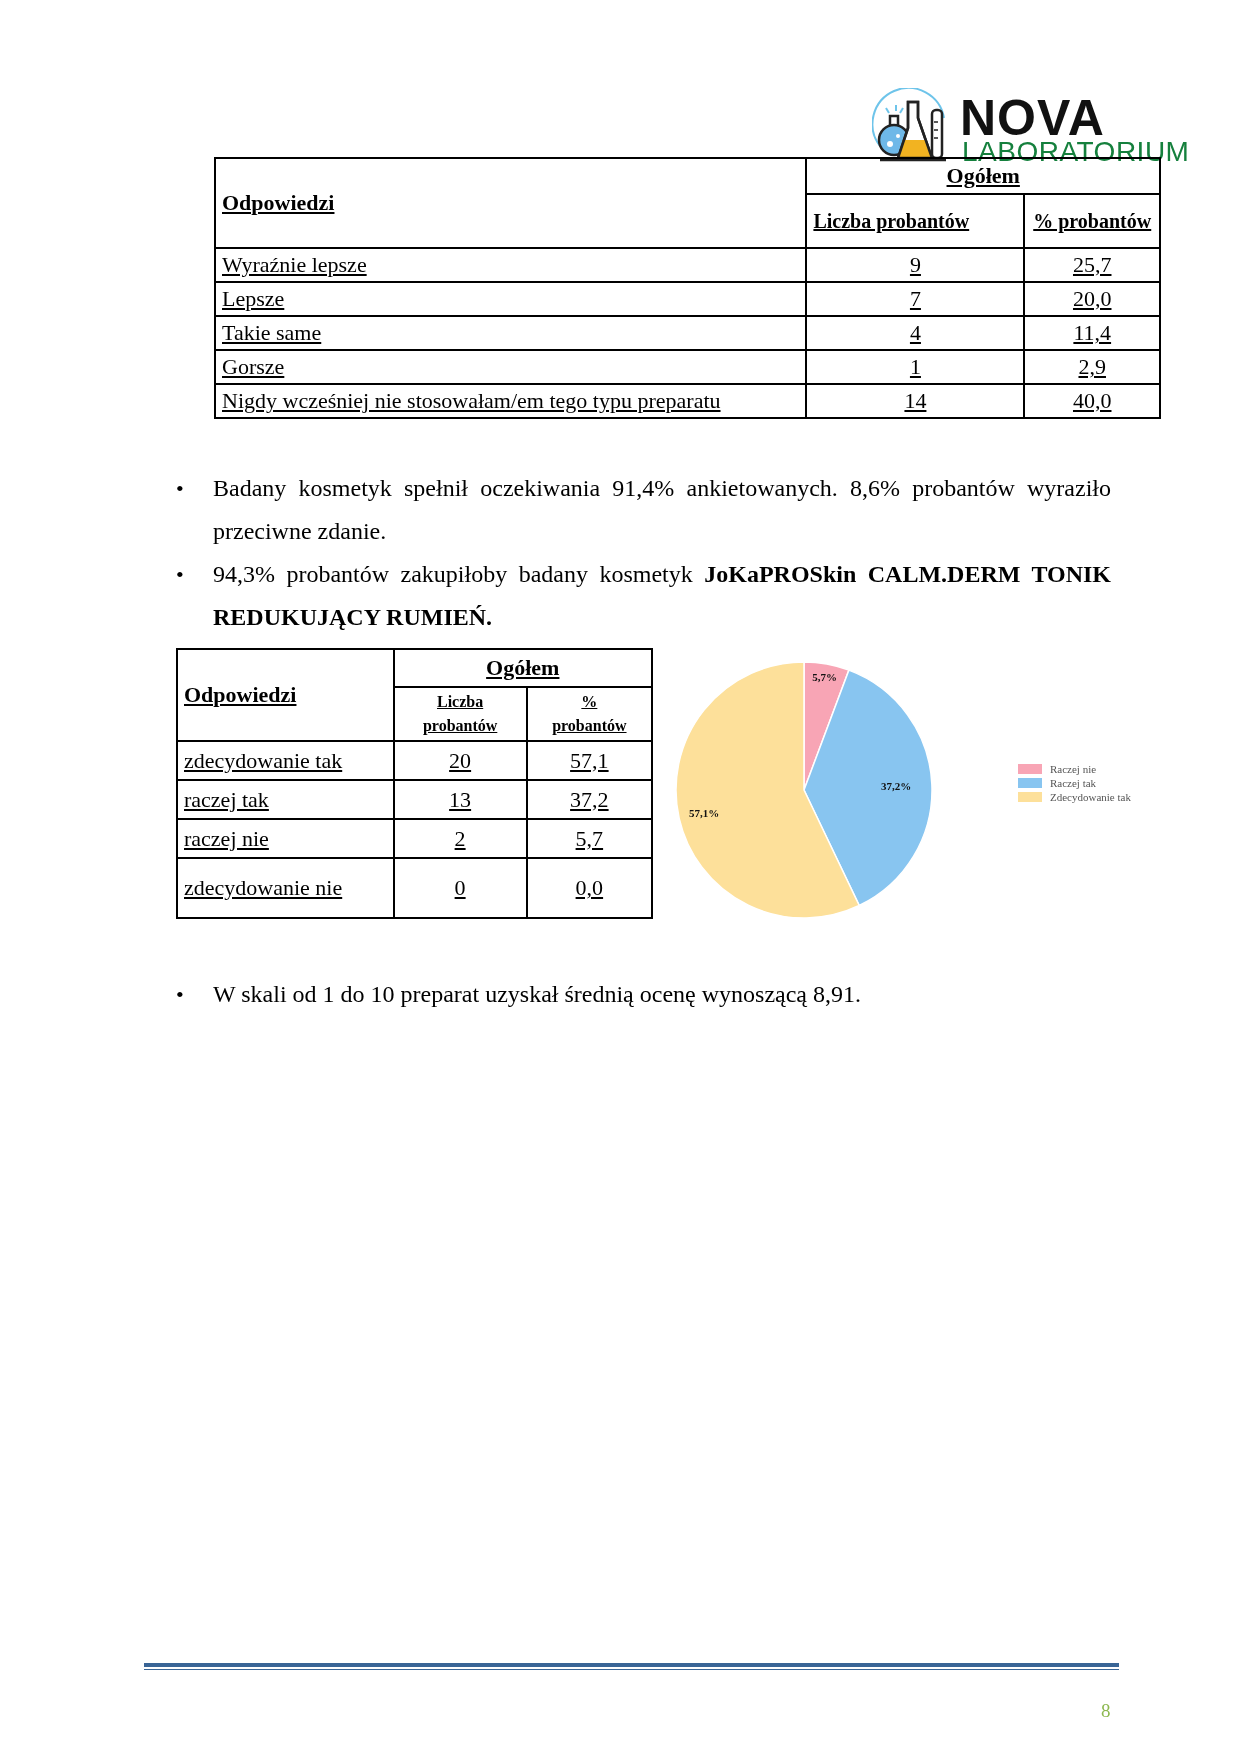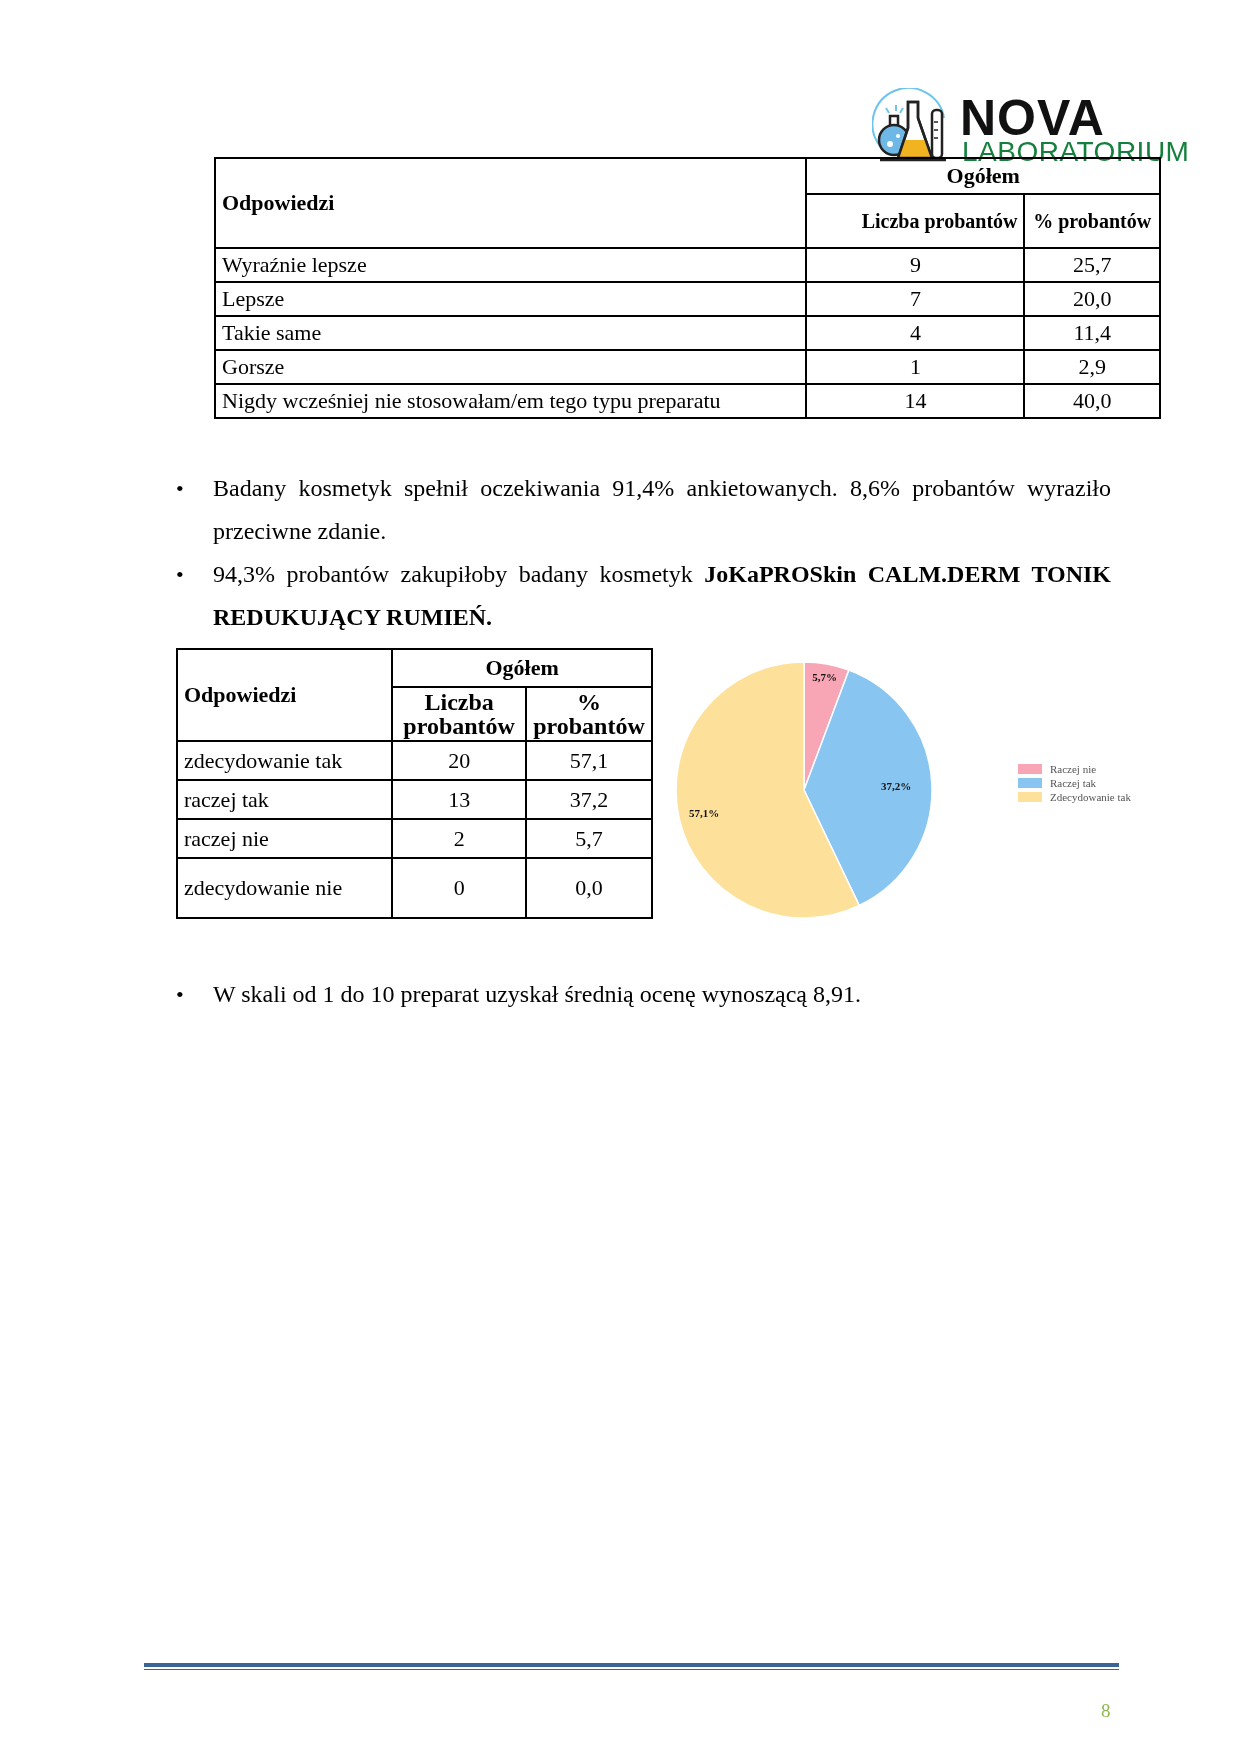--- a/index.html
+++ b/index.html
@@ -9,40 +9,40 @@
   
   .logo { position: absolute; left: 872px; top: 56px; width: 250px; height: 80px; margin-top: 32px; }
   .logo svg { position: absolute; left: 0; top: 0; }
   .logo-title { position: absolute; left: 88px; top: 2px; font-family: "Liberation Sans", "DejaVu Sans", sans-serif;
                 font-weight: 700; font-size: 50px; letter-spacing: 1px; color: #111; line-height: 56px; }
   .logo-sub { position: absolute; left: 90px; top: 52px; font-family: "Liberation Sans", "DejaVu Sans", sans-serif;
               font-size: 28px; color: #15803d; letter-spacing: 0.5px; line-height: 24px; }
 
   
   table { border-collapse: collapse; position: absolute; }
-  td, th { border: 2px solid #000; padding: 0 6px; font-size: 22px; }
+  td, th { border: 2px solid #000; padding: 0 6px; font-size: 22px; text-decoration: underline; }
   th { font-weight: 700; }
 
   #t1 { left: 214px; top: 157px; width: 947px; }
   #t1 td, #t1 th { height: 32px; line-height: 30px; }
   #t1 .col1 { width: 585px; text-align: left; }
-  #t1 .col2 { width: 206px; text-align: right; }
+  #t1 .col2 { width: 206px; text-align: left; }
   #t1 .col3 { width: 122px; text-align: center; margin-top: 8px; }
   #t1 .hdr-main { text-align: left; font-size: 22px; }
   #t1 .hdr-group { height: 34px; font-size: 22px; }
   #t1 .hdr-sub { height: 52px; font-size: 20px; line-height: 24px; }
   #t1 td.num { text-align: center; }
 
   #t2 { left: 176px; top: 648px; width: 477px; }
   #t2 td, #t2 th { height: 37px; line-height: 30px; font-size: 22px; }
   #t2 .col1 { width: 204px; text-align: left; }
   #t2 .col2 { width: 120px; text-align: center; }
   #t2 .col3 { width: 112px; text-align: center; }
   #t2 .hdr-group { height: 36px; }
-  #t2 .hdr-sub { height: 52px; line-height: 24px; font-size: 24px; border-radius: 20px; }
+  #t2 .hdr-sub { height: 52px; line-height: 24px; font-size: 16px; border-radius: 20px; }
   #t2 .hdr-main { text-align: left; }
   #t2 tr.tall td { height: 58px; }
 
   
   .bullets { position: absolute; left: 176px; width: 935px; font-size: 24px; line-height: 43px; }
   .bullet { position: relative; padding-left: 37px; text-align: justify; }
   .bullet::before { content: "\2022"; position: absolute; left: 0; top: 0; font-size: 22px; }
   .b1 { top: 467px; }
   .b2 { top: 553px; }
   .b3 { top: 973px; }

